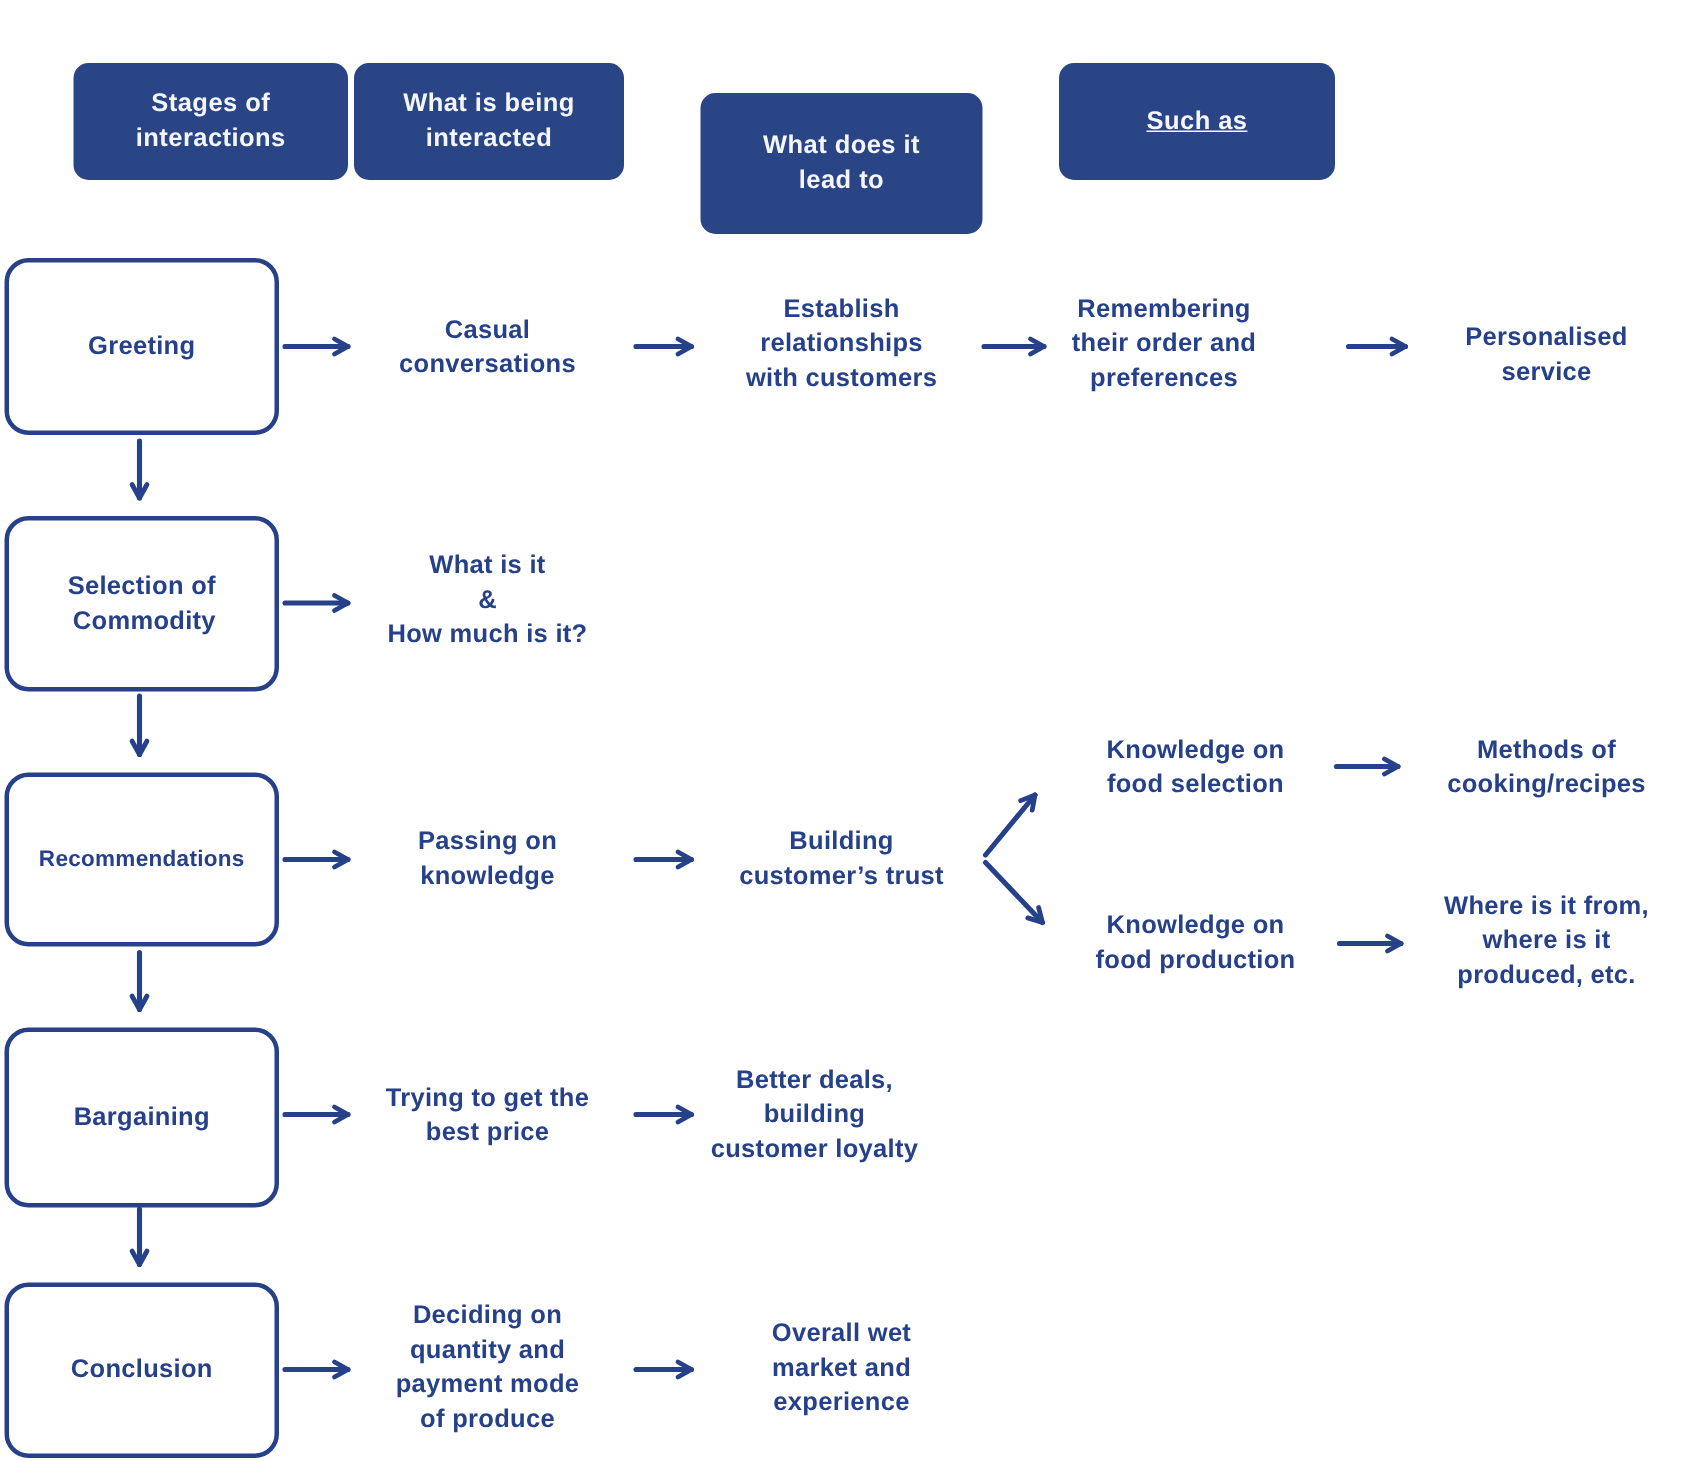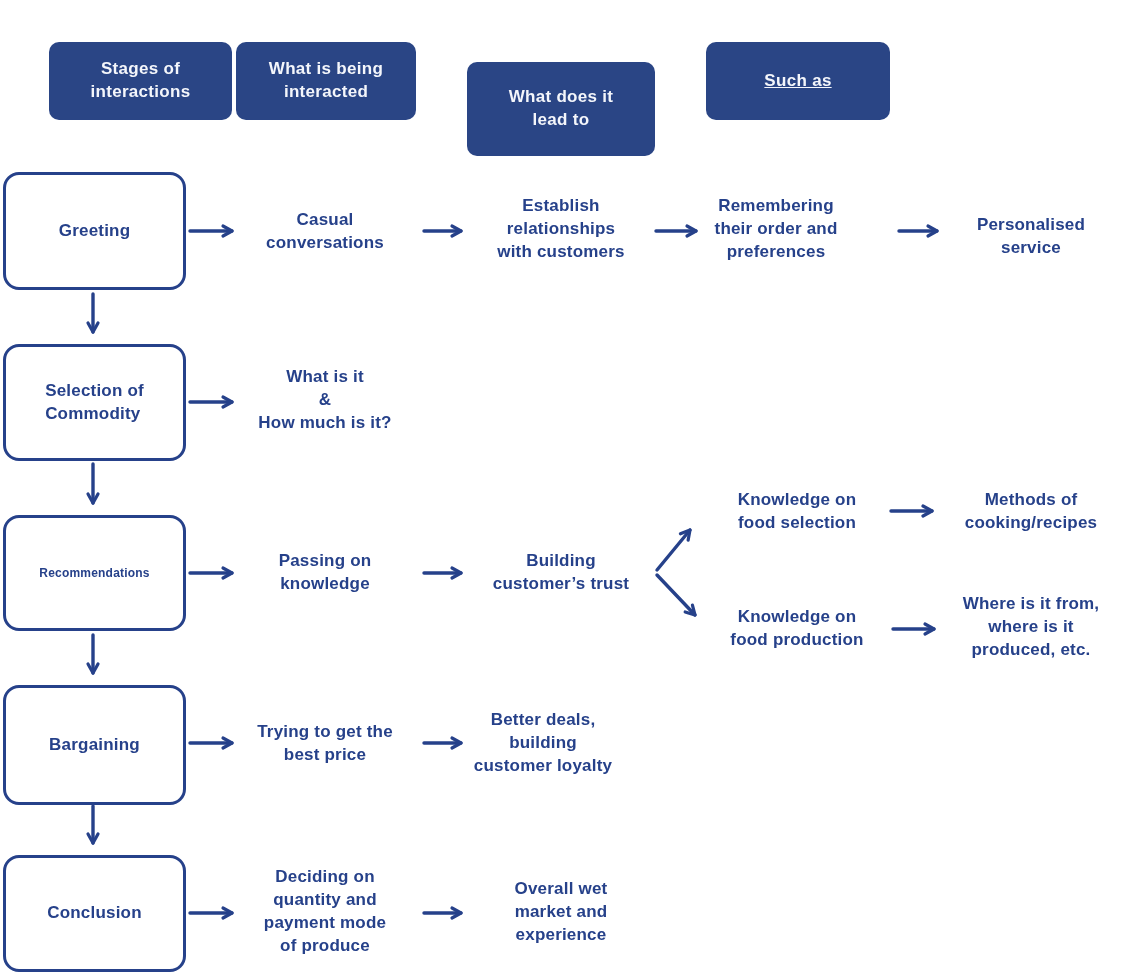--- a/index.html
+++ b/index.html
@@ -26,21 +26,21 @@
     white-space:pre-line;
     font-size:17px;font-weight:600;letter-spacing:.3px;
     line-height:1.35;
   }
   .stage-box{
     position:absolute;
     background:#fff;
     border:3px solid var(--navy);
     border-radius:16px;
     display:flex;align-items:center;justify-content:center;
-    text-align:left;
+    text-align:right;
     white-space:pre-line;
     color:var(--navy);
     font-size:17px;font-weight:700;letter-spacing:.2px;
     line-height:1.35;
     box-sizing:border-box;
   }
   .flow-text{
     position:absolute;
     color:var(--navy);
     font-size:17px;font-weight:700;letter-spacing:.2px;
@@ -100,21 +100,21 @@
 interactions</div>
   <div class="header-box" style="left:236px;top:42px;width:180px;height:78px;">What is being
 interacted</div>
   <div class="header-box" style="left:467px;top:42px;width:188px;height:94px;margin-top:20px;">What does it
 lead to</div>
   <div class="header-box" style="left:706px;top:42px;width:184px;height:78px;text-decoration:underline;">Such as</div>
 
   <div class="stage-box" style="left:3px;top:172px;width:183px;height:118px;">Greeting</div>
   <div class="stage-box" style="left:3px;top:344px;width:183px;height:117px;">Selection of
 Commodity</div>
-  <div class="stage-box" style="left:3px;top:515px;width:183px;height:116px;font-size:12px;">Recommendations</div>
+  <div class="stage-box" style="left:3px;top:515px;width:183px;height:116px;font-size:15px;">Recommendations</div>
   <div class="stage-box" style="left:3px;top:685px;width:183px;height:120px;">Bargaining</div>
   <div class="stage-box" style="left:3px;top:855px;width:183px;height:117px;">Conclusion</div>
 
   <div class="flow-text" style="left:215px;top:208px;width:220px;">Casual
 conversations</div>
   <div class="flow-text" style="left:451px;top:194px;width:220px;">Establish
 relationships
 with customers</div>
   <div class="flow-text" style="left:656px;top:194px;width:240px;">Remembering
 their order and

